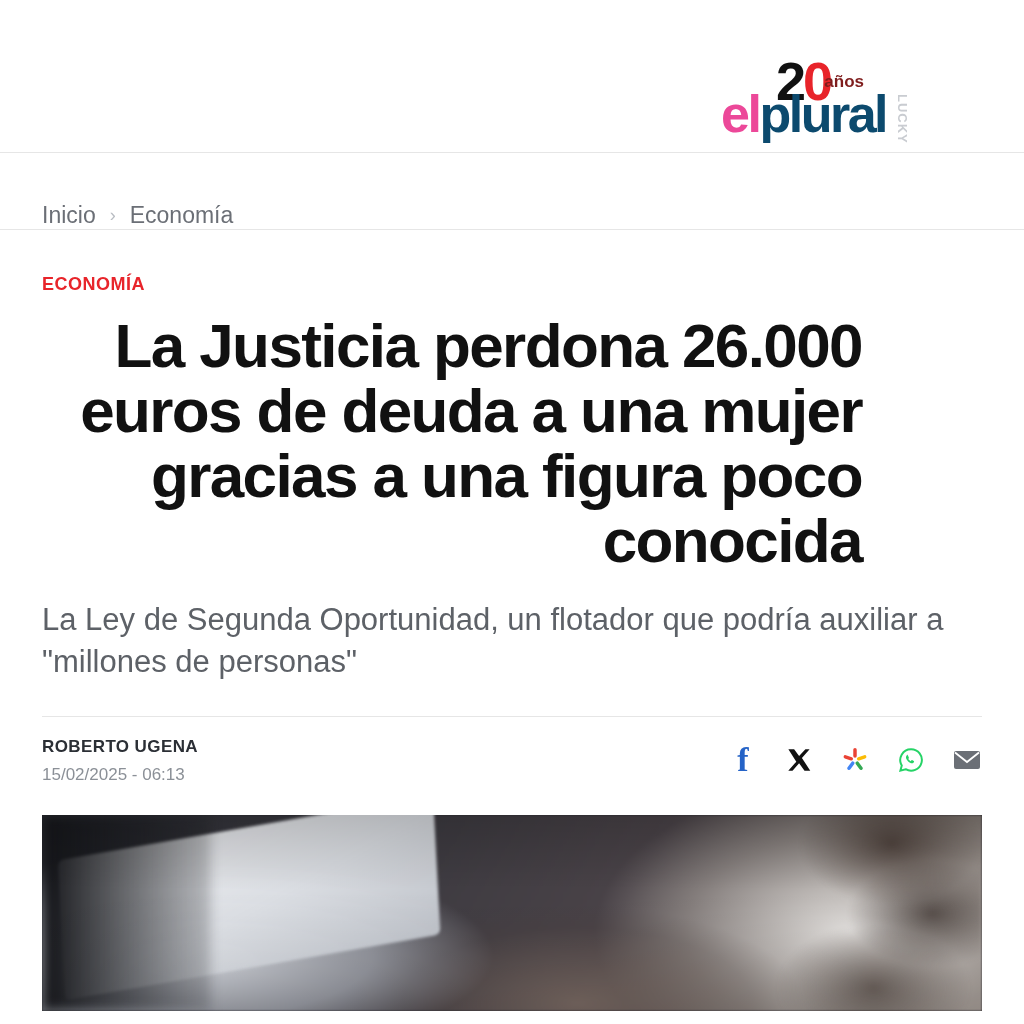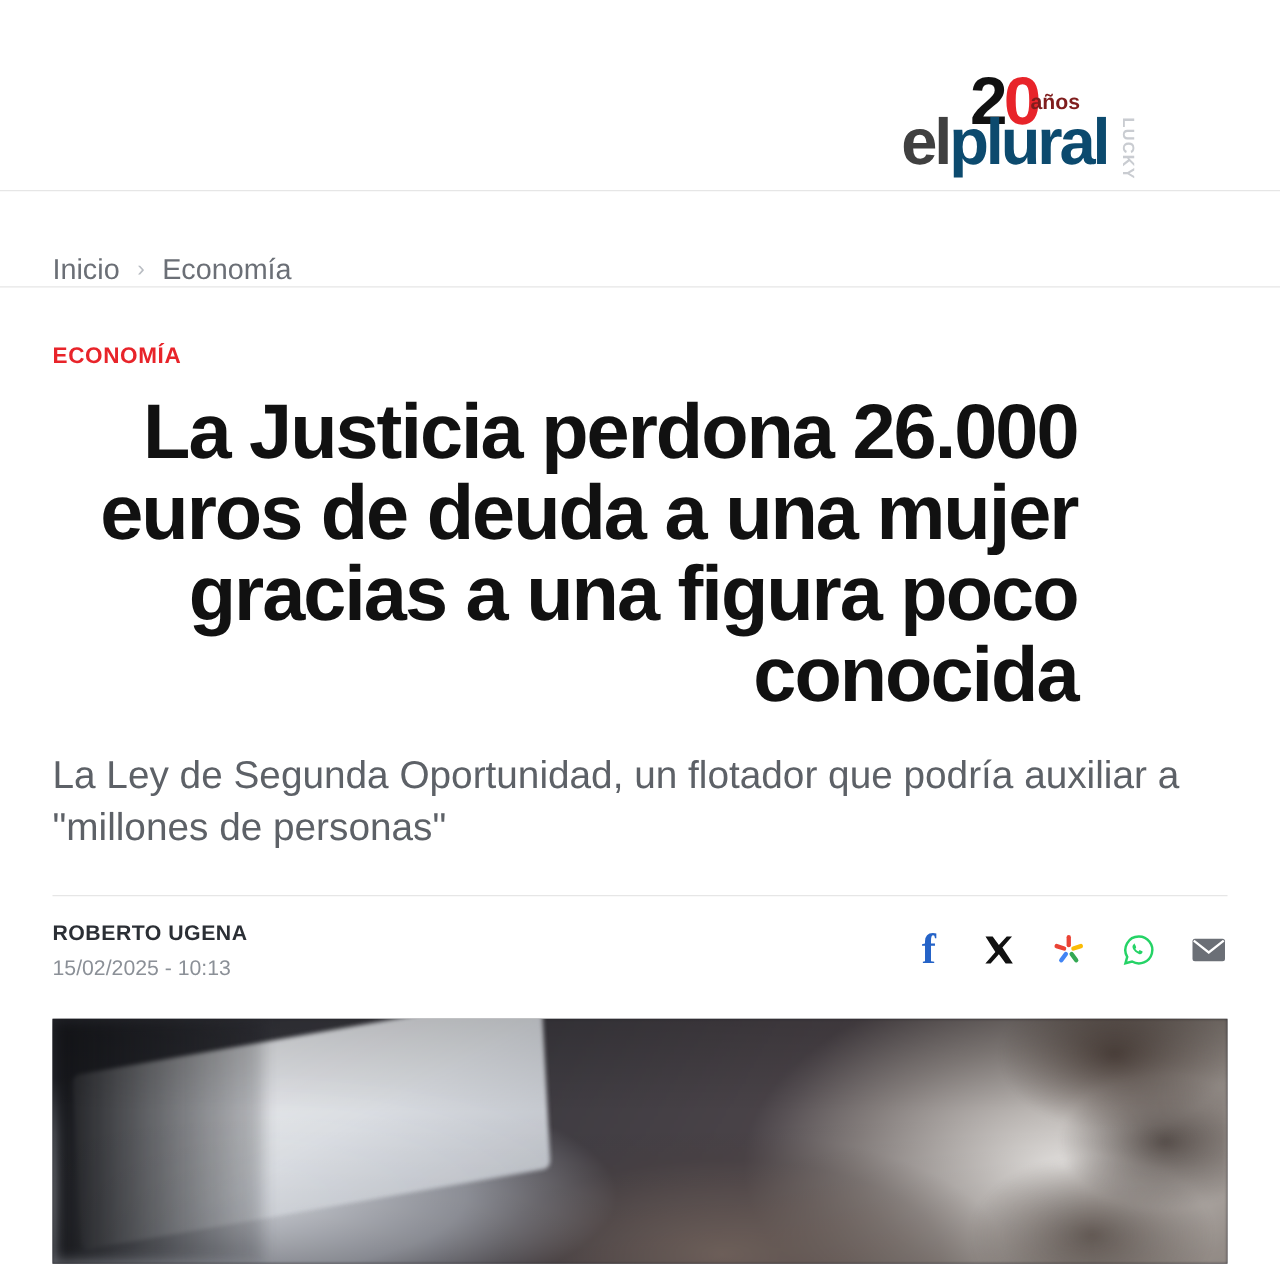--- a/index.html
+++ b/index.html
@@ -61,21 +61,21 @@
     position: absolute;
     right: 30px;
     top: 46px;
     font-family: "Liberation Sans", sans-serif;
     font-weight: bold;
     font-size: 52px;
     line-height: 52px;
     letter-spacing: -2.5px;
     white-space: nowrap;
   }
-  .logo-main .el { color: #404040; }
+  .logo-main .el { color: #ec4899; }
   .logo-main .plural { color: #0c4a6e; text-align: center; }
   .logo-vertical {
     position: absolute;
     right: 6px;
     top: 52px;
     font-size: 13px;
     font-weight: bold;
     color: #c9ccd1;
     letter-spacing: 1px;
     writing-mode: vertical-rl;
@@ -270,21 +270,21 @@
   </nav>
 
   <main class="article">
     <div class="kicker">ECONOMÍA</div>
     <h1 class="headline">La Justicia perdona 26.000 euros de deuda a una mujer gracias a una figura poco conocida</h1>
     <p class="subhead">La Ley de Segunda Oportunidad, un flotador que podría auxiliar a "millones de personas"</p>
 
     <div class="byline-row">
       <div class="byline">
         <div class="author">ROBERTO UGENA</div>
-        <div class="date">15/02/2025 - 10:13</div>
+        <div class="date">15/02/2025 - 06:13</div>
       </div>
 
       <div class="share">
         <div class="share-btn fb">f</div>
         <div class="share-btn xtw">
           <svg width="26" height="26" viewBox="0 0 24 24" aria-hidden="true">
             <path fill="#111111" d="M2.2 2h5.3l4.6 6.3L17.9 2h3.9l-7.1 8.1L22.4 22h-5.3l-5-6.9L6 22H2.1l7.4-8.5L2.2 2z"></path>
           </svg>
         </div>
         <div class="share-btn">

